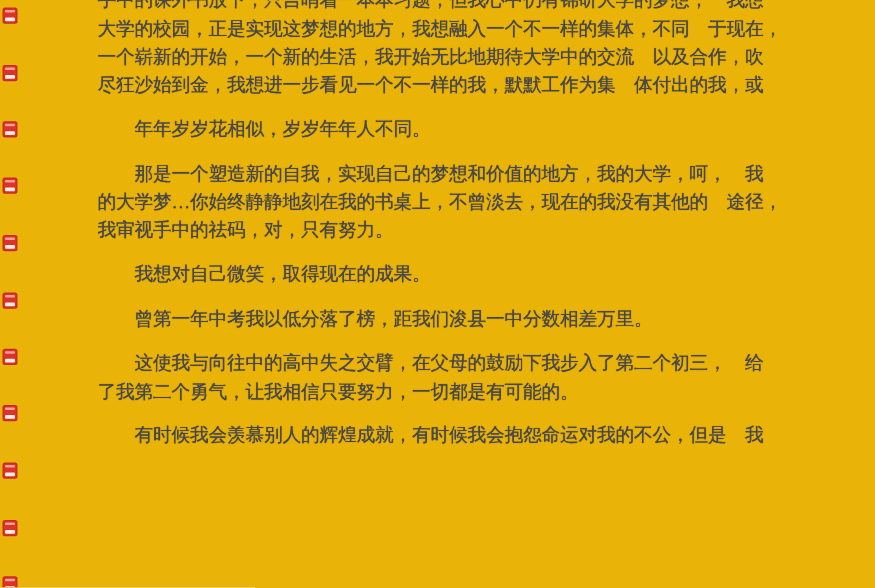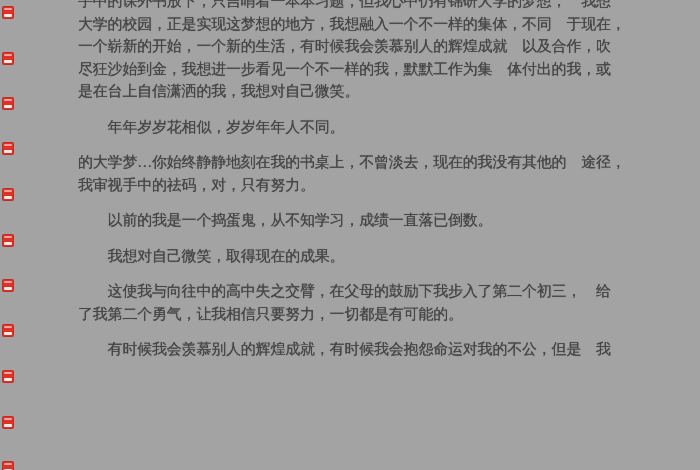--- a/index.html
+++ b/index.html
@@ -54,41 +54,41 @@
     right: 2px;
     top: 2px;
     height: 2px;
     background: rgba(255,255,255,0.55);
     border-radius: 1px;
   }
 </style>
 </head>
 <body>
 
-<div class="page" style="background: #a3a3a3;">
+<div class="page" style="background: #eab308;">
   <div class="text-block" id="text-block" style="color: rgb(71, 71, 71);">
       <div class="para">
         <div class="line">手中的课外书放下，只吉哨着一本本习题，但我心中仍有锦研大学的梦想，　我想</div>
         <div class="line">大学的校园，正是实现这梦想的地方，我想融入一个不一样的集体，不同　于现在，</div>
-        <div class="line">一个崭新的开始，一个新的生活，有时候我会羡慕别人的辉煌成就　以及合作，吹</div>
+        <div class="line">一个崭新的开始，一个新的生活，我开始无比地期待大学中的交流　以及合作，吹</div>
         <div class="line">尽狂沙始到金，我想进一步看见一个不一样的我，默默工作为集　体付出的我，或</div>
-        <div class="line">是在台上自信潇洒的我，我想对自己微笑。</div>
       </div>
       <div class="para">
         <div class="line">　　年年岁岁花相似，岁岁年年人不同。</div>
       </div>
       <div class="para">
+        <div class="line">　　那是一个塑造新的自我，实现自己的梦想和价值的地方，我的大学，呵，　我</div>
         <div class="line">的大学梦…你始终静静地刻在我的书桌上，不曾淡去，现在的我没有其他的　途径，</div>
         <div class="line">我审视手中的祛码，对，只有努力。</div>
       </div>
       <div class="para">
-        <div class="line">　　以前的我是一个捣蛋鬼，从不知学习，成绩一直落已倒数。</div>
+        <div class="line">　　我想对自己微笑，取得现在的成果。</div>
       </div>
       <div class="para">
-        <div class="line">　　我想对自己微笑，取得现在的成果。</div>
+        <div class="line">　　曾第一年中考我以低分落了榜，距我们浚县一中分数相差万里。</div>
       </div>
       <div class="para">
         <div class="line">　　这使我与向往中的高中失之交臂，在父母的鼓励下我步入了第二个初三，　给</div>
         <div class="line">了我第二个勇气，让我相信只要努力，一切都是有可能的。</div>
       </div>
       <div class="para">
         <div class="line">　　有时候我会羡慕别人的辉煌成就，有时候我会抱怨命运对我的不公，但是　我</div>
       </div>
     </div>
 <div class="gutter-icon" style="top: 6px; background: rgb(221, 51, 39);"></div>

